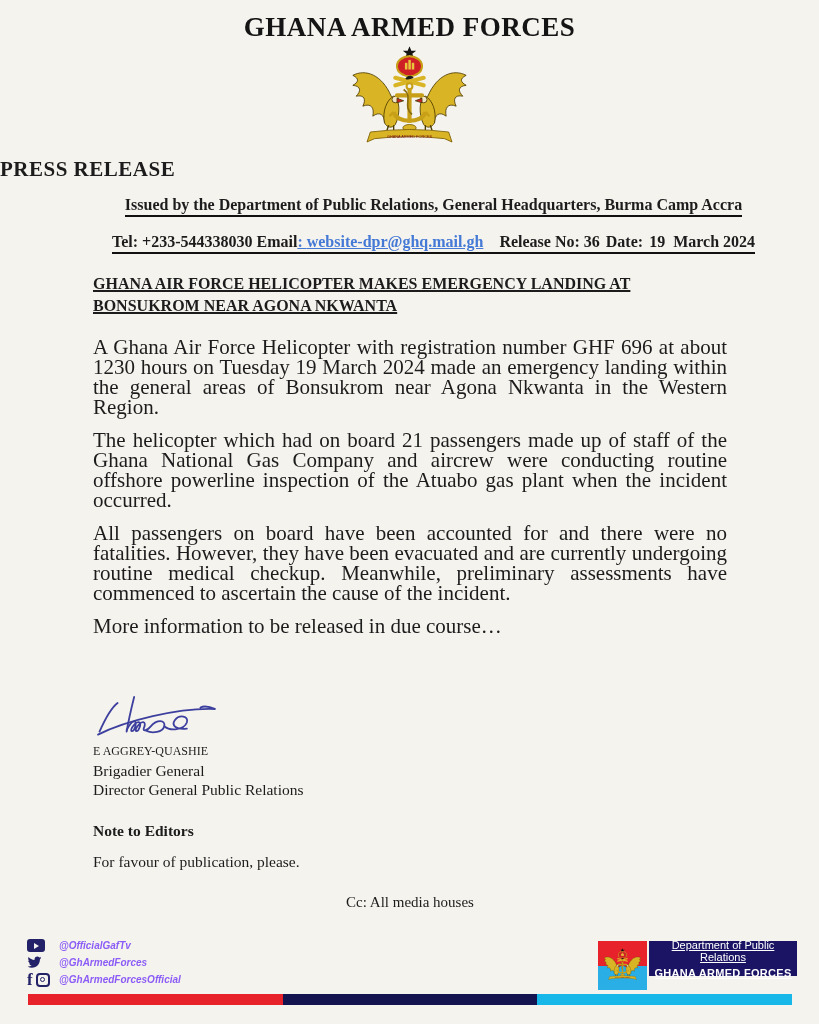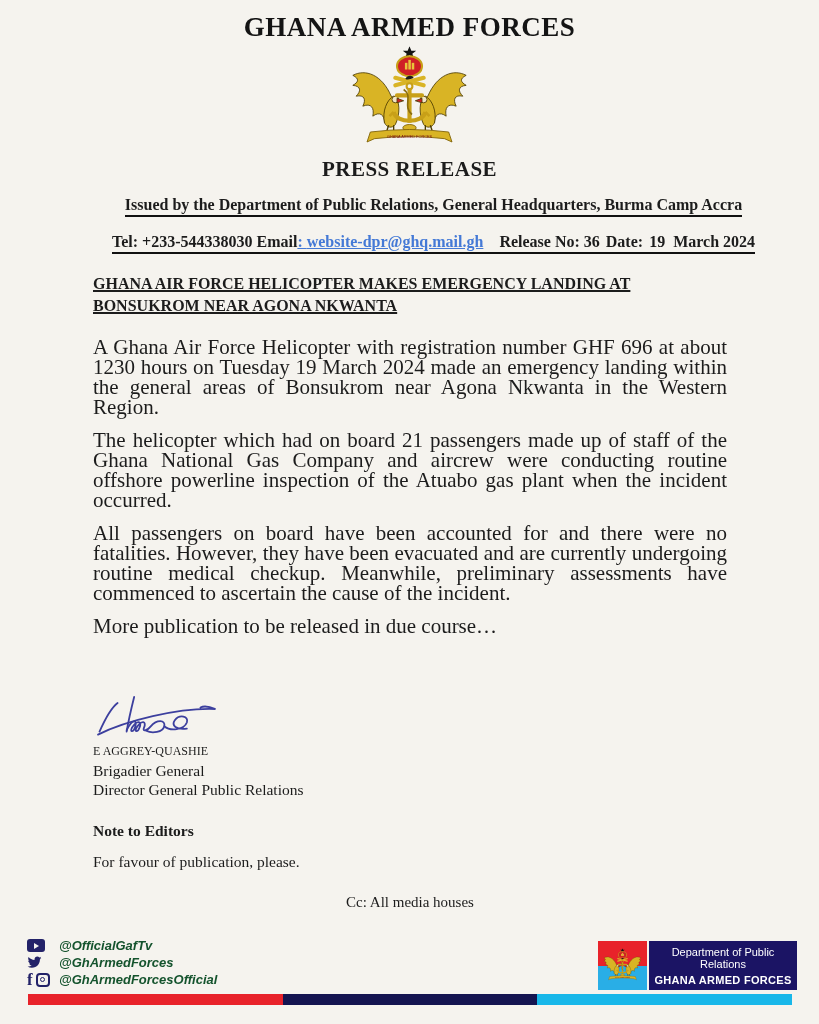--- a/index.html
+++ b/index.html
@@ -16,21 +16,20 @@
   
   .org-title {
     padding-top:12px;
     text-align:center;
     font-size:27px; font-weight:bold; letter-spacing:0.5px;
     color:#141414;
   }
   .crest-wrap { text-align:center; margin-top:3px; height:102px; }
   .doc-type {
     margin-top:9px;
-    text-align:center;
     font-size:21px; font-weight:bold; letter-spacing:0.5px;
   }
   .center-line { text-align:center;padding-left:48px; }
   .issued-line {
     margin-top:14px;
     display:inline-block;
     font-size:16px; font-weight:bold;
     border-bottom:2px solid #111;
     padding-bottom:1px;
   }
@@ -83,22 +82,22 @@
   .note-cc   { margin-top:23px; font-size:15px;text-align:center; }
   
   .footer-social {
     position:absolute; left:27px; top:937px;
     font-family:"Liberation Sans", sans-serif;
     color:#232268;
   }
   .social-row { display:flex; align-items:center; height:17px; }
   .icon-cell { width:32px; display:flex; align-items:center; gap:3px; }
   .handle {
-    font-size:13px; font-weight:bold; font-style:italic;
-    color:#14532d; text-decoration:none; cursor:pointer;
+    font-size:10px; font-weight:bold; font-style:italic;
+    color:#8b5cf6; text-decoration:none; cursor:pointer;
   }
   .yt-icon {
     width:18px; height:13px; background:#232268; border-radius:3px;
     display:inline-flex; align-items:center; justify-content:center;
   }
   .yt-play {
     width:0; height:0;
     border-left:5px solid #f5f3ee;
     border-top:3.5px solid transparent;
     border-bottom:3.5px solid transparent;
@@ -113,23 +112,23 @@
     border:2px solid #232268; border-radius:4px;
     display:inline-flex; align-items:center; justify-content:center;
   }
   .ig-lens { width:5px; height:5px; border:1.5px solid #232268; border-radius:50%; }
   .dpr-badge { position:absolute; left:598px; top:941px; display:flex; }
   .badge-flag { position:relative; width:49px; height:49px; }
   .flag-top    { position:absolute; top:0; left:0; width:100%; height:50%; background:#e8222a; }
   .flag-bottom { position:absolute; bottom:0; left:0; width:100%; height:50%; background:#29aee6; }
   .flag-crest  { position:absolute; left:4px; top:7px; }
   .badge-box {
-    width:148px; height:49px; background:#1b1464; margin-left:2px;
+    width:148px; height:35px; background:#1b1464; margin-left:2px;
     display:flex; flex-direction:column; align-items:center; justify-content:center;
-    font-family:"Liberation Sans", sans-serif; color:#ffffff; text-align:center;
+    font-family:"Liberation Sans", sans-serif; color:#ffffff; text-align:center;text-decoration:underline;
   }
   .badge-dept { font-size:11px; }
   .badge-org  { font-size:11px; font-weight:bold; margin-top:4px; letter-spacing:0.3px; }
   .footer-bar {
     position:absolute; left:28px; top:994px;
     width:764px; height:11px; display:flex;
   }
   .bar-red  { flex:1; background:#e8222a; }
   .bar-navy { flex:1; background:#141450; }
   .bar-cyan { flex:1; background:#18b7e9; }
@@ -206,21 +205,21 @@
   <div class="center-line">
     <span class="contact-line"><span>Tel:</span> <span>+233-544338030</span> <span>Email</span><span class="email-link">: </span><a class="email-link">website-dpr@ghq.mail.gh</a><span class="gap-md"></span><span>Release No:</span> <span>36</span><span class="gap-sm"></span><span>Date:</span><span class="gap-sm"></span><span>19  March 2024</span></span>
   </div>
 
   <div class="content">
     <div class="headline">GHANA AIR FORCE HELICOPTER MAKES EMERGENCY LANDING AT BONSUKROM NEAR AGONA NKWANTA</div>
 
     <p class="para first">A Ghana Air Force Helicopter with registration number GHF 696 at about 1230 hours on Tuesday 19 March 2024 made an emergency landing within the general areas of Bonsukrom near Agona Nkwanta in the Western Region.</p>
     <p class="para">The helicopter which had on board 21 passengers made up of staff of the Ghana National Gas Company and aircrew were conducting routine offshore powerline inspection of the Atuabo gas plant when the incident occurred.</p>
     <p class="para">All passengers on board have been accounted for and there were no fatalities. However, they have been evacuated and are currently undergoing routine medical checkup. Meanwhile, preliminary assessments have commenced to ascertain the cause of the incident.</p>
-    <p class="para">More publication to be released in due course…</p>
+    <p class="para">More information to be released in due course…</p>
 
     <div class="sig-block">
       <svg class="sig-img" width="128" height="46" viewBox="0 0 170 60">
         <g fill="none" stroke="#3c3f9e" stroke-width="2.4" stroke-linecap="round">
           <path d="M6 52 C14 34 22 20 30 14"></path>
           <path d="M4 56 C40 38 110 20 160 22 C150 18 144 18 140 20"></path>
           <path d="M52 6 C48 22 44 40 42 52"></path>
           <path d="M42 50 C50 34 57 36 53 47 C51 53 46 53 49 47 C56 36 63 38 59 47 C57 53 52 53 55 47 C62 36 69 38 65 47 C63 52 68 52 74 45 C82 36 94 36 92 45 C90 53 76 55 68 51"></path>
           <path d="M92 45 C100 52 118 50 122 40 C125 31 112 29 106 37 C101 44 108 50 122 48"></path>
         </g>

